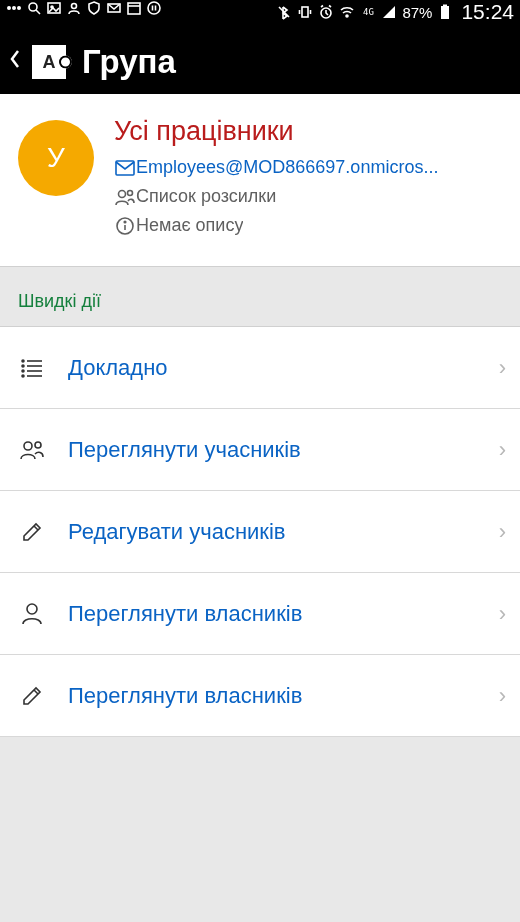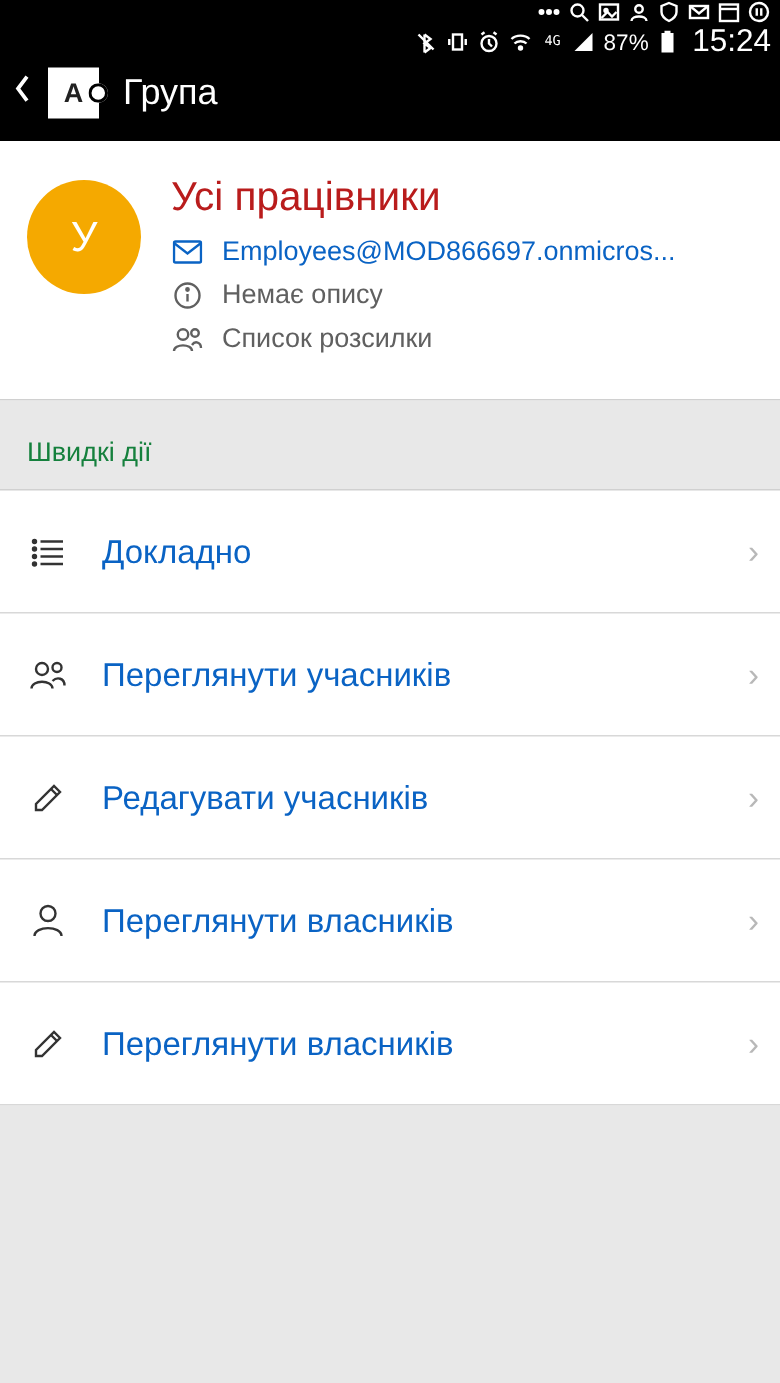--- a/index.html
+++ b/index.html
@@ -9,26 +9,25 @@
     font-family: "Segoe UI", Arial, sans-serif;
     background: #e8e8e8;
     overflow: hidden;
   }
 
   
   .status-bar {
     background: #000;
     height: 30px;
     display: flex;
-    align-items: flex-end;
+    align-items: flex-start;
     justify-content: space-between;
     padding: 0 6px;
     color: #fff;
     font-size: 14px;
-    flex-direction: column;
   }
   .status-left, .status-right {
     display: flex;
     align-items: center;
     gap: 4px;
   }
   .status-right { gap: 5px; }
   .sicon { width: 16px; height: 16px; display: inline-flex; align-items: center; justify-content: center; }
   .sicon svg { width: 16px; height: 16px; }
   .battery-pct { font-size: 15px; }
@@ -64,22 +63,22 @@
   }
   .app-logo .gear-dot {
     position: absolute;
     right: -6px; top: 50%;
     transform: translateY(-50%);
     width: 13px; height: 13px;
     color: #000;
     display: flex; align-items: center; justify-content: center;
   }
   .app-title {
-    font-size: 24px;
-    font-weight: 400;
+    font-size: 33px;
+    font-weight: 700;
     margin-left: 6px;
   }
 
   
   .card {
     background: #fff;
     border-bottom: 1px solid #d0d0d0;
     padding: 22px 18px 22px 18px;
     display: flex;
     gap: 20px;
@@ -97,21 +96,20 @@
   .card-body { flex: 1; min-width: 0; }
   .group-title {
     font-size: 27px;
     color: #b91c1c;
     margin-bottom: 10px;
     font-weight: 400;
   }
   .info-row {
     display: flex;
     align-items: center;
-    gap: 12px;
     font-size: 18px;
     color: #606060;
     margin-bottom: 8px;
   }
   .info-row.email { color: #0a63c4; }
   .info-row .icon { width: 22px; display:flex; align-items:center; justify-content:center; flex-shrink: 0;}
   .info-row .text { white-space: nowrap; overflow: hidden; text-overflow: ellipsis; }
 
   
   .section-header {
@@ -277,38 +275,38 @@
       <span class="icon">
         <svg width="20" height="16" viewBox="0 0 20 16">
             <rect x="1" y="1" width="18" height="14" rx="1"></rect>
             <path d="M1 2 L10 9 L19 2"></path>
           </svg>
       </span>
       <span class="text">Employees@MOD866697.onmicros...</span>
     </div>
     <div class="info-row">
       <span class="icon">
-        <svg width="20" height="20" viewBox="0 0 20 20">
-            <circle cx="10" cy="10" r="8"></circle>
-            <line x1="10" y1="9" x2="10" y2="14"></line>
-            <circle cx="10" cy="6" r="0.8" fill="currentColor"></circle>
-          </svg>
-      </span>
-      <span class="text">Немає опису</span>
-    </div>
-    <div class="info-row">
-      <span class="icon">
         <svg width="22" height="18" viewBox="0 0 22 18">
             <circle cx="8" cy="6" r="3.5"></circle>
             <path d="M2 17 C2 12 14 12 14 17"></path>
             <circle cx="16" cy="5" r="2.5"></circle>
             <path d="M14 13 C16 10 20 11 20 15"></path>
           </svg>
       </span>
       <span class="text">Список розсилки</span>
+    </div>
+    <div class="info-row">
+      <span class="icon">
+        <svg width="20" height="20" viewBox="0 0 20 20">
+            <circle cx="10" cy="10" r="8"></circle>
+            <line x1="10" y1="9" x2="10" y2="14"></line>
+            <circle cx="10" cy="6" r="0.8" fill="currentColor"></circle>
+          </svg>
+      </span>
+      <span class="text">Немає опису</span>
     </div>
   </div>
 </div>
 
 <div class="section-header">Швидкі дії</div>
 
 <div class="list">
 
   <div class="list-item">
     <span class="icon">

